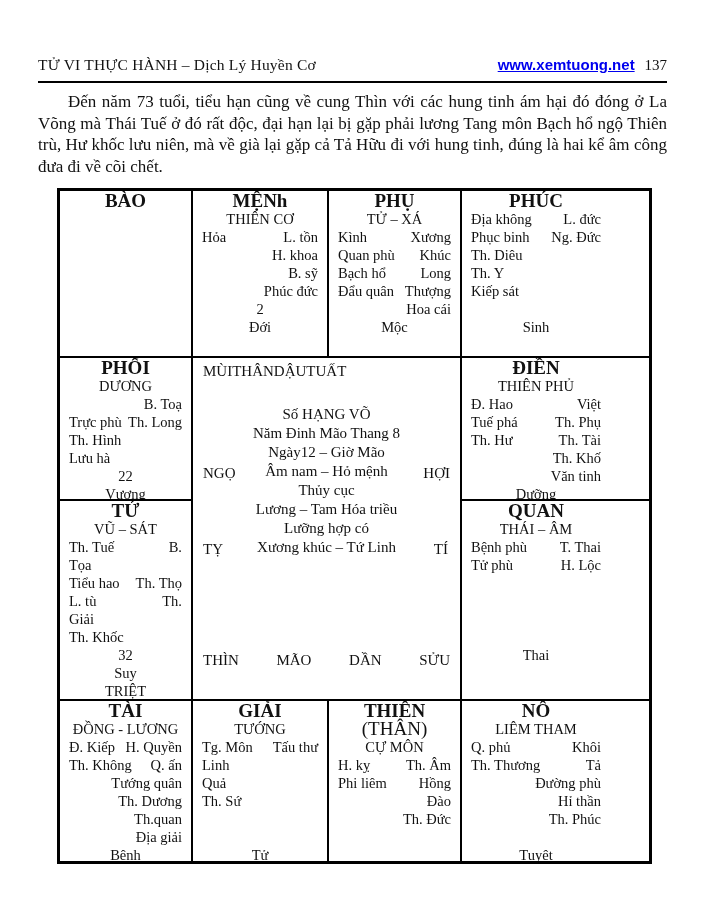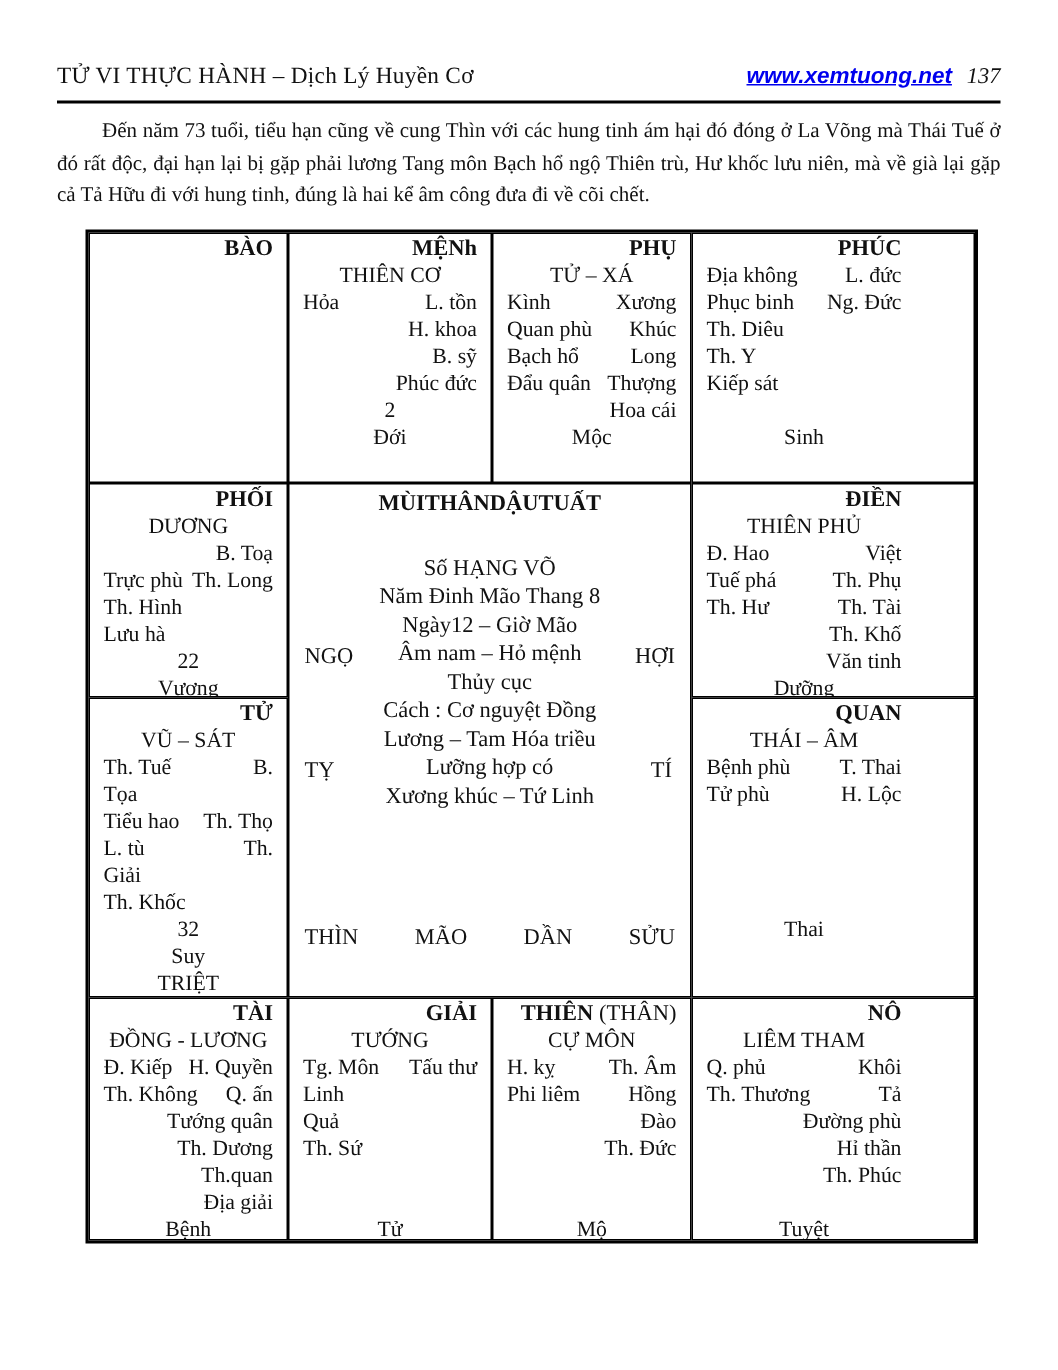--- a/index.html
+++ b/index.html
@@ -1,60 +1,60 @@
 <!DOCTYPE html>
 <html><head>
 <meta charset="utf-8">
 <style>
   html,body{margin:0;padding:0;background:#e8e8e8;}
   .page{
     width:705px;height:913px;background:#ffffff;color:#111;
     font-family:"Liberation Serif","DejaVu Serif",serif;
-    box-sizing:border-box;padding:42px 38px 0 38px;margin:0 auto;
+    box-sizing:border-box;padding:56px 38px 0 38px;margin:0 auto;
     position:relative;
   }
   
   .header{display:flex;justify-content:space-between;align-items:baseline;font-size:15.5px;}
   .htitle{letter-spacing:0.2px;}
-  .hright{white-space:nowrap;font-style:italic;}
+  .hright{white-space:nowrap;}
   .hlink{font-family:"Liberation Sans","DejaVu Sans",sans-serif;font-weight:bold;
          color:#0000ee;text-decoration:underline;font-size:15px;cursor:pointer;}
   .hpage{font-size:15px;margin-left:6px;}
   .hrule{border-top:2px solid #000;margin-top:7px;}
   
-  .para{font-size:14px;line-height:21.5px;text-align:justify;text-indent:30px;margin:8px 0 0 0;}
+  .para{font-size:17px;line-height:21.5px;text-align:justify;text-indent:30px;margin:8px 0 0 0;}
   
   .chart{
     margin:11px 0 0 19px;width:595px;box-sizing:border-box;
     display:grid;
     grid-template-columns:133px 136px 133px 1fr;
     grid-template-rows:167px 143px 200px 162px;
     border:2px solid #000;
   }
   .cell{border:1px solid #000;padding:1px 9px;font-size:14.5px;line-height:18px;
         overflow:hidden;position:relative;box-sizing:border-box;}
   .col4{padding-right:48px;}
-  .ctitle{text-align:right;font-weight:bold;font-size:15px;line-height:18px;min-height:18px;}
+  .ctitle{text-align:center;font-weight:bold;font-size:19px;line-height:18px;min-height:18px;}
   .ts{font-weight:normal;}
   .line{min-height:18px;}
   .a-lr{display:flex;justify-content:space-between;}
   .a-r{text-align:right;}
   .a-c{text-align:center;}
   .a-l{text-align:left;}
   
   .c-bao{grid-row:1;grid-column:1;} .c-menh{grid-row:1;grid-column:2;}
   .c-phu{grid-row:1;grid-column:3;} .c-phuc{grid-row:1;grid-column:4;}
   .c-phoi{grid-row:2;grid-column:1;} .c-dien{grid-row:2;grid-column:4;font-family:Liberation Serif, serif;}
   .c-tu{grid-row:3;grid-column:1;}  .c-quan{grid-row:3;grid-column:4;}
   .c-tai{grid-row:4;grid-column:1;} .c-giai{grid-row:4;grid-column:2;}
   .c-thien{grid-row:4;grid-column:3;} .c-no{grid-row:4;grid-column:4;}
   
   .c-center{grid-row:2/4;grid-column:2/4;border:1px solid #000;position:relative;
             font-size:15px;box-sizing:border-box;}
-  .branch-top{display:flex;justify-content:center;padding:4px 10px 0 10px;line-height:18px;font-weight:bold;}
+  .branch-top{display:flex;justify-content:flex-start;padding:4px 10px 0 10px;line-height:18px;}
   .branch-bottom{position:absolute;left:10px;right:10px;bottom:30px;display:flex;
                  justify-content:space-between;line-height:18px;}
   .side-label{position:absolute;line-height:18px;}
   .sl-ngo{left:10px;top:106px;} .sl-ty{left:10px;top:182px;}
   .sl-hoi{right:10px;top:106px;} .sl-ti{right:12px;top:182px;}
   .info{margin-top:25px;text-align:center;line-height:19px;}
   .iline{min-height:19px;}
   .b{font-weight:normal;}
 </style>
 </head>
@@ -165,21 +165,20 @@
       <span class="side-label sl-ngo">NGỌ</span>
       <span class="side-label sl-ty">TỴ</span>
       <span class="side-label sl-hoi">HỢI</span>
       <span class="side-label sl-ti">TÍ</span>
       <div class="info">
           <div class="iline"><span>Số </span><span class="b">HẠNG VÕ</span></div>
           <div class="iline"><span>Năm Đinh Mão Thang 8</span></div>
           <div class="iline"><span>Ngày12 – Giờ Mão</span></div>
           <div class="iline"><span>Âm nam – Hỏ mệnh</span></div>
           <div class="iline"><span>Thủy cục</span></div>
-          <div class="iline"><span class="b">Cách :</span><span> Cơ nguyệt Đồng</span></div>
           <div class="iline"><span>Lương – Tam Hóa triều</span></div>
           <div class="iline"><span>Lưỡng hợp có</span></div>
           <div class="iline"><span>Xương khúc – Tứ Linh</span></div>
         </div>
       <div class="branch-bottom">
         <span>THÌN</span>
         <span>MÃO</span>
         <span>DẦN</span>
         <span>SỬU</span>
       </div>

